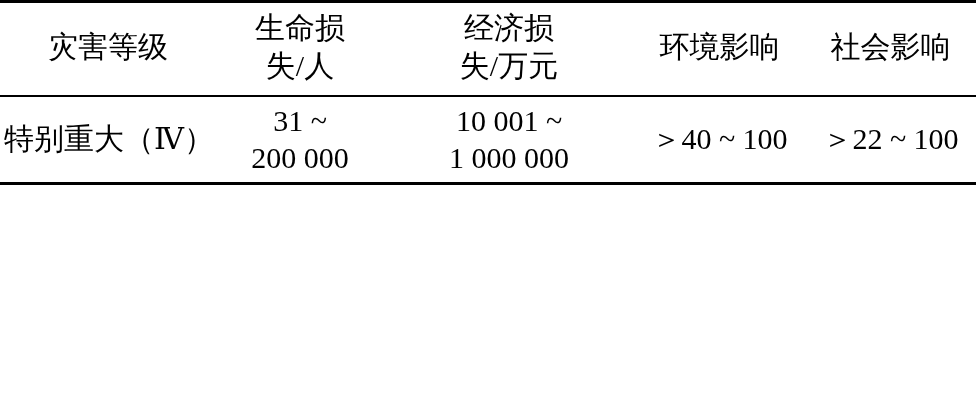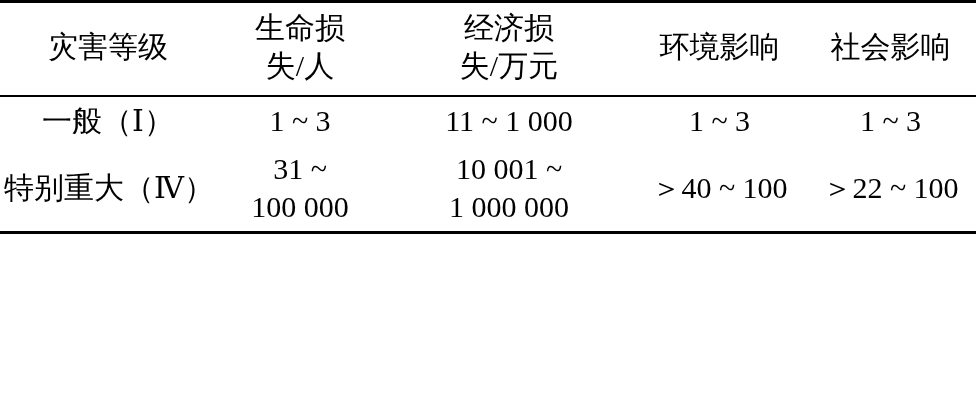--- a/index.html
+++ b/index.html
@@ -94,31 +94,24 @@
         <th>
           <span class="wrap2">环境影响</span>
         </th>
         <th>
           <span class="wrap2">社会影响</span>
         </th>
       </tr>
     </thead>
     <tbody>
       <tr>
-        <td class="level-cell">一般（Ⅰ）</td>
-        <td>1 ~ 3</td>
-        <td>11 ~ 1 000</td>
-        <td>1 ~ 3</td>
-        <td>1 ~ 3</td>
-      </tr>
-      <tr>
         <td class="level-cell">特别重大（Ⅳ）</td>
         <td class="two-line">
           <span class="wrap2">31 ~</span>
-          <span class="wrap2">100 000</span>
+          <span class="wrap2">200 000</span>
         </td>
         <td class="two-line">
           <span class="wrap2">10 001 ~</span>
           <span class="wrap2">1 000 000</span>
         </td>
         <td>＞40 ~ 100</td>
         <td>＞22 ~ 100</td>
       </tr>
     </tbody>
   </table>

